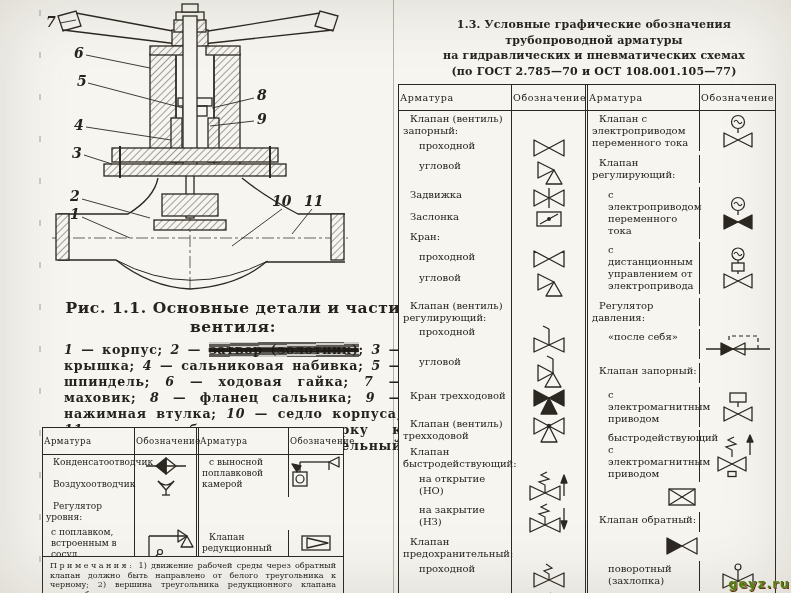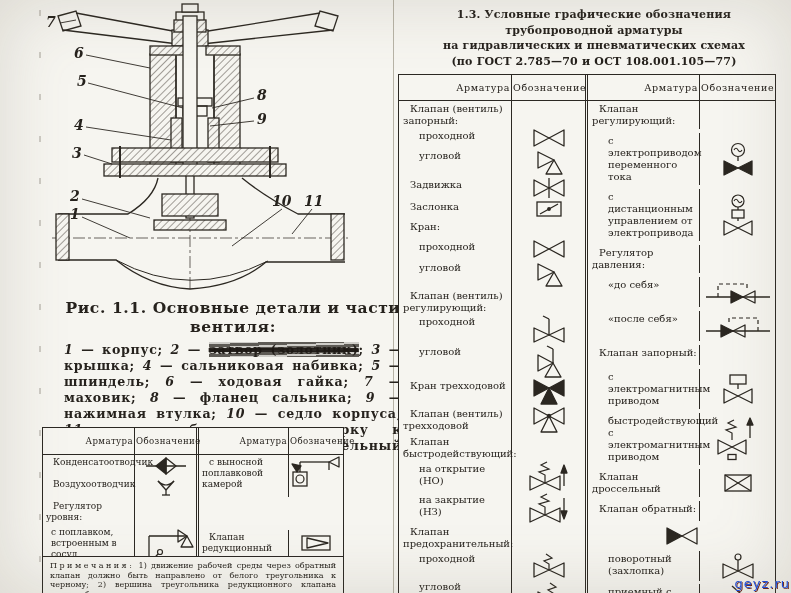--- a/index.html
+++ b/index.html
@@ -21,37 +21,37 @@
   .pnum{font-style:italic;font-weight:700}
   .struck{
     text-decoration:line-through;text-decoration-thickness:3.5px;text-decoration-color:rgba(28,24,19,.92);
     background:repeating-linear-gradient(-2deg,rgba(30,26,20,.70) 0 3px,rgba(30,26,20,.18) 3px 5px);
   }
 
   
   .gtable{border:1.6px solid #2b2823;background:#f6f5f0;box-sizing:border-box}
   .gtable *{box-sizing:border-box}
   .ghead{display:grid;border-bottom:1.5px solid #2b2823}
-  .hc{text-align:right;letter-spacing:.6px}
+  .hc{text-align:left;letter-spacing:.6px}
   .c1,.c3{border-right:1px solid #2b2823}
   .c2{border-right:3px double #2b2823}
   .gbody{display:flex;align-items:stretch;overflow:hidden}
   .half{display:flex;flex-direction:column;justify-content:space-between}
   .h1{border-right:3px double #2b2823}
   .h2{flex:1}
   .trow{display:flex;align-items:center}
   .lbl{align-self:stretch;display:flex;border-right:1px solid #2b2823}
   .lbl .tx{display:block;width:100%;text-indent:7px}
   .ind .tx{text-indent:0}
   .sym{flex:1;display:flex;align-items:center;justify-content:center;padding:1px 0}
   .sym svg{display:block}
 
   
   #right-sec{position:absolute;left:397px;top:0;width:394px}
-  .rtitle{font-size:11px;font-weight:bold;text-align:center;line-height:1.42;margin:7px 6px 5px;letter-spacing:.2px}
+  .rtitle{font-size:11px;font-weight:bold;text-align:center;line-height:1.42;margin:17px 6px 5px;letter-spacing:.2px}
   #right-table{margin-left:1px;width:378px}
   #right-table .ghead{grid-template-columns:113px 76px 112px 1fr}
   #right-table .hc{font-size:9.5px;padding:7px 1px}
   #right-table .gbody{height:513px}
   #right-table .h1{width:189px}
   #right-table .h1 .lbl{width:113px}
   #right-table .h2 .lbl{width:112px}
   #right-table .lbl{font-size:10px;line-height:1.2;padding:2px 2px 2px 4px}
   #right-table .ind{padding-left:20px}
   #right-table .trow{min-height:20px}
@@ -63,22 +63,22 @@
   #left-table .gbody{height:101px}
   #left-table .h1{width:156px}
   #left-table .h1 .lbl{width:92px}
   #left-table .h2 .lbl{width:90px}
   #left-table .lbl{font-size:9px;line-height:1.22;padding:2px 1px 2px 3px}
   #left-table .ind{padding-left:8px}
   .note{border-top:1.5px solid #2b2823;font-size:8px;line-height:1.2;padding:4px 7px 5px;text-align:justify}
   .note-label{letter-spacing:2.5px}
 
   #watermark{position:absolute;right:1px;bottom:2px;z-index:60;
-    font-family:"DejaVu Sans","Liberation Sans",sans-serif;font-weight:normal;font-size:13px;letter-spacing:1px;
-    color:#1d4ed8;text-shadow:0 0 1px #f5e0c4,1px 1px 0 #5e170f}
+    font-family:"DejaVu Sans","Liberation Sans",sans-serif;font-weight:bold;font-size:13px;letter-spacing:1px;
+    color:#4d7c0f;text-shadow:0 0 1px #f5e0c4,1px 1px 0 #5e170f}
 </style>
 </head>
 <body>
 
 <div class="shade"></div>
 <div id="divider"></div>
 <div id="binding"></div>
 
 <svg id="valve-svg" width="396" height="298" viewBox="0 0 396 298">
   <defs>
@@ -462,20 +462,34 @@
             <div class="sym">
               <svg width="30" height="36" viewBox="0 0 30 36">
                 <polygon points="4,13 19,21 4,29" fill="none" stroke="#2b2721" stroke-width="1.3" stroke-linejoin="round"></polygon>
                 <polygon points="19,21 11,35 27,35" fill="none" stroke="#2b2721" stroke-width="1.3" stroke-linejoin="round"></polygon>
                 <polyline points="19,21 19,14 14,11 22,8 16,4" fill="none" stroke="#2b2721" stroke-width="1.2"></polyline>
               </svg>
             </div>
           </div>
         </div>
       <div class="half h2" id="rt-right">
+          <div class="trow">
+            <div class="lbl">
+              <span class="tx">Клапан с электроприводом переменного тока</span>
+            </div>
+            <div class="sym">
+              <svg width="32" height="34" viewBox="0 0 32 34">
+                <circle cx="16" cy="8" r="6.5" fill="none" stroke="#2b2721" stroke-width="1.2"></circle>
+                <path d="M12,8 q2,-3.5 4,0 q2,3.5 4,0" fill="none" stroke="#2b2721" stroke-width="1.1"></path>
+                <line x1="16" y1="14.5" x2="16" y2="19" stroke="#2b2721" stroke-width="1.3"></line>
+                <polygon points="2,19 16,26 2,33" fill="none" stroke="#2b2721" stroke-width="1.3" stroke-linejoin="round"></polygon>
+                <polygon points="30,19 16,26 30,33" fill="none" stroke="#2b2721" stroke-width="1.3" stroke-linejoin="round"></polygon>
+              </svg>
+            </div>
+          </div>
           <div class="trow group">
             <div class="lbl">
               <span class="tx">Клапан регулирующий:</span>
             </div>
             <div class="sym"></div>
           </div>
           <div class="trow">
             <div class="lbl ind">
               <span class="tx">с электроприводом переменного тока</span>
             </div>
@@ -506,33 +520,20 @@
             </div>
           </div>
           <div class="trow group">
             <div class="lbl">
               <span class="tx">Регулятор давления:</span>
             </div>
             <div class="sym"></div>
           </div>
           <div class="trow">
             <div class="lbl ind">
-              <span class="tx">«до себя»</span>
-            </div>
-            <div class="sym">
-              <svg width="66" height="28" viewBox="0 0 66 28">
-                <line x1="1" y1="19" x2="65" y2="19" stroke="#2b2721" stroke-width="1.3"></line>
-                <polygon points="26,13 38,19 26,25" fill="#2b2721" stroke="#2b2721" stroke-width="1.3" stroke-linejoin="round"></polygon>
-                <polygon points="50,13 38,19 50,25" fill="none" stroke="#2b2721" stroke-width="1.3" stroke-linejoin="round"></polygon>
-                <polyline points="13,19 13,6 42,6 42,12" fill="none" stroke="#2b2721" stroke-width="1.2" stroke-dasharray="4 3"></polyline>
-              </svg>
-            </div>
-          </div>
-          <div class="trow">
-            <div class="lbl ind">
               <span class="tx">«после себя»</span>
             </div>
             <div class="sym">
               <svg width="66" height="28" viewBox="0 0 66 28">
                 <line x1="1" y1="19" x2="65" y2="19" stroke="#2b2721" stroke-width="1.3"></line>
                 <polygon points="16,13 28,19 16,25" fill="#2b2721" stroke="#2b2721" stroke-width="1.3" stroke-linejoin="round"></polygon>
                 <polygon points="40,13 28,19 40,25" fill="none" stroke="#2b2721" stroke-width="1.3" stroke-linejoin="round"></polygon>
                 <polyline points="53,19 53,6 24,6 24,12" fill="none" stroke="#2b2721" stroke-width="1.2" stroke-dasharray="4 3"></polyline>
               </svg>
             </div>
@@ -565,23 +566,20 @@
                 <polyline points="16,23 16,16 10,13 20,10 12,6 18,3" fill="none" stroke="#2b2721" stroke-width="1.2"></polyline>
                 <line x1="34" y1="21" x2="34" y2="5" stroke="#2b2721" stroke-width="1.3"></line>
                 <polygon points="31,8 34,1 37,8" fill="#2b2721" stroke="#2b2721" stroke-width="1.3" stroke-linejoin="round"></polygon>
                 <polygon points="2,23 16,30 2,37" fill="none" stroke="#2b2721" stroke-width="1.3" stroke-linejoin="round"></polygon>
                 <polygon points="30,23 16,30 30,37" fill="none" stroke="#2b2721" stroke-width="1.3" stroke-linejoin="round"></polygon>
                 <rect x="12" y="37.5" width="8" height="5" fill="none" stroke="#2b2721" stroke-width="1.3"></rect>
               </svg>
             </div>
           </div>
           <div class="trow">
-            <div class="lbl">
-              <span class="tx">Клапан дроссельный</span>
-            </div>
             <div class="sym">
               <svg width="30" height="20" viewBox="0 0 30 20">
                 <rect x="2" y="2" width="26" height="16" fill="none" stroke="#2b2721" stroke-width="1.3"></rect>
                 <line x1="2" y1="2" x2="28" y2="18" stroke="#2b2721" stroke-width="1.3"></line>
                 <line x1="28" y1="2" x2="2" y2="18" stroke="#2b2721" stroke-width="1.3"></line>
               </svg>
             </div>
           </div>
           <div class="trow group">
             <div class="lbl">

